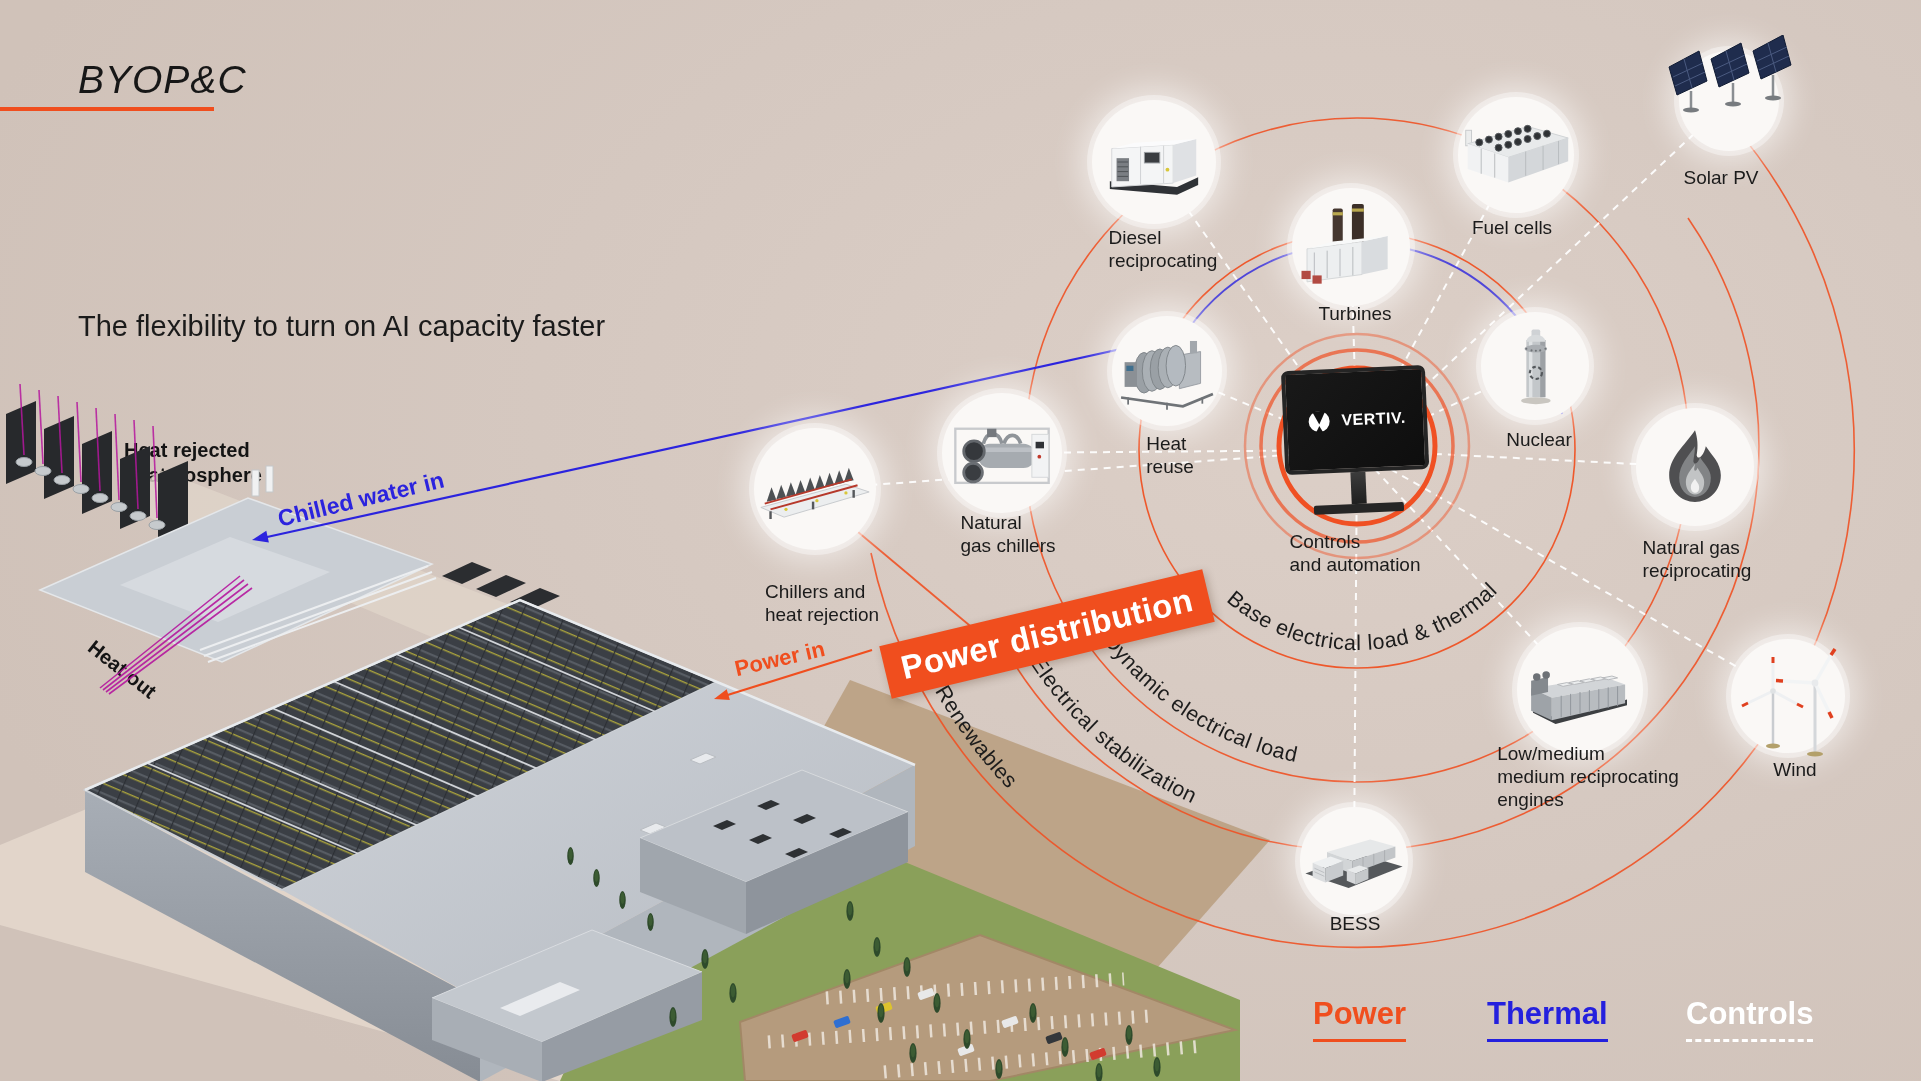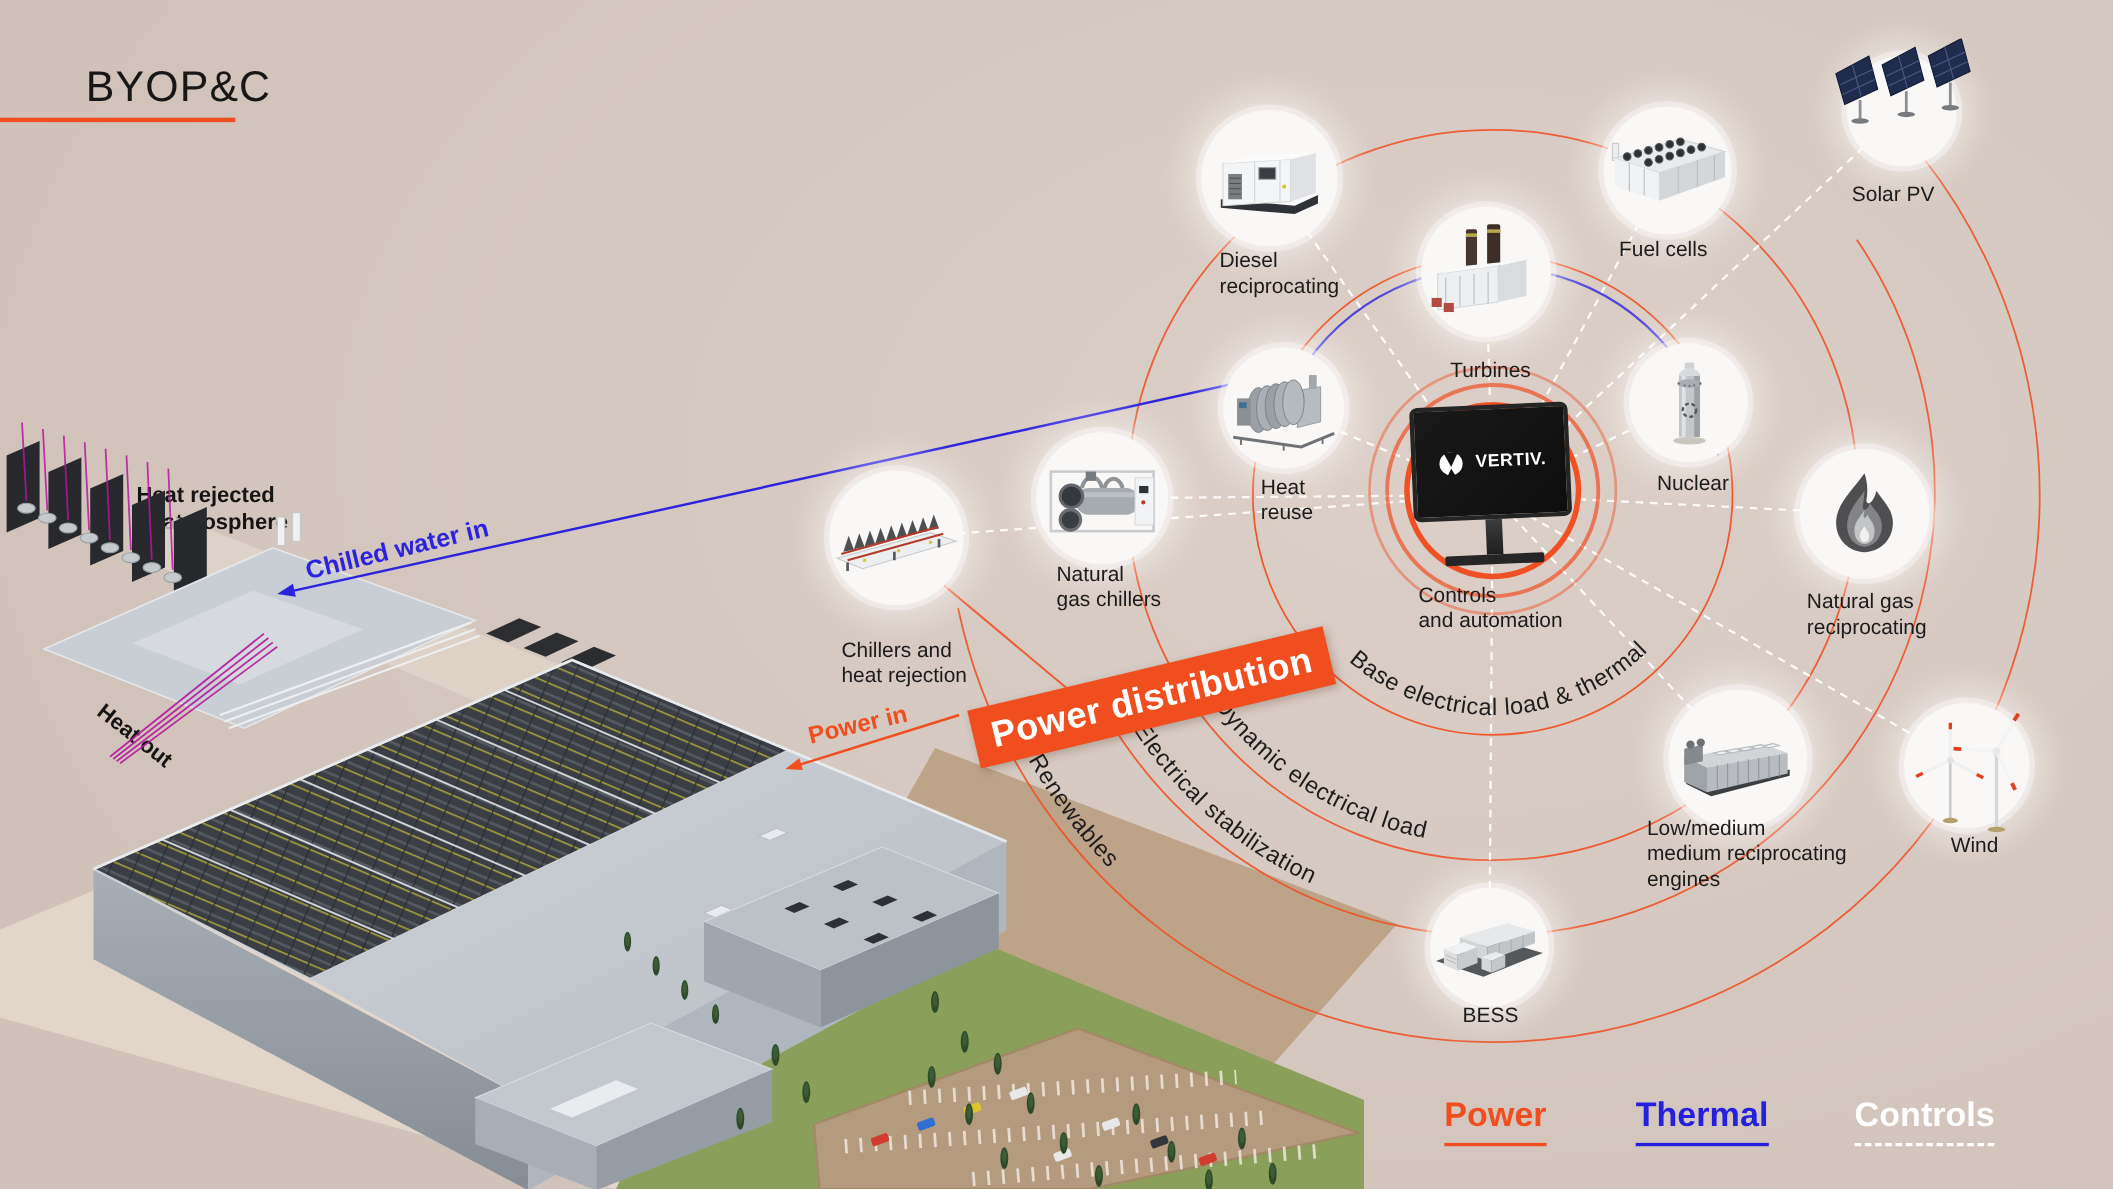--- a/index.html
+++ b/index.html
@@ -2,21 +2,21 @@
 <html><head>
 <meta charset="utf-8">
 <style>
   html,body{margin:0;padding:0;background:#d5c8c0;}
   #stage{position:relative;width:1921px;height:1081px;overflow:hidden;
     font-family:"Liberation Sans",sans-serif;
     background:radial-gradient(ellipse 1400px 900px at 68% 38%, #dccfc7 0%, #d5c8c0 55%, #d0c2b9 100%);}
   .abs{position:absolute;}
   svg{display:block;}
   
-  .eyebrow{left:78px;top:58px;font-size:39px;font-weight:500;letter-spacing:1px;color:#171717;}
+  .eyebrow{left:78px;top:58px;font-size:39px;font-weight:500;letter-spacing:1px;color:#171717;font-style:italic;}
   .rule{left:0;top:107px;width:214px;height:4px;background:#F04E1E;}
   .title{left:76px;top:126px;font-size:64px;line-height:1.14;font-weight:500;color:#161616;letter-spacing:-.5px;}
   .subtitle{left:78px;top:310px;font-size:29px;font-weight:400;color:#1b1b1b;}
   
   .node{border-radius:50%;background:#faf8f6;
     box-shadow:0 0 0 5px rgba(255,255,255,.38), 0 0 30px 12px rgba(255,255,255,.55);z-index:30;}
   .node svg{position:absolute;}
   .nlabel{z-index:40;transform:translateX(-50%);font-size:19px;line-height:1.22;color:#1b1b1b;white-space:nowrap;}
   .nlabel span{display:block;}
   .nlabel span:empty{display:none;}
@@ -262,20 +262,21 @@
     <g font-size="21.5" fill="#1c1c1c" letter-spacing=".5">
       <text><textPath href="#arcBase">Base electrical load &amp; thermal</textPath></text>
       <text><textPath href="#arcDyn">Dynamic electrical load</textPath></text>
       <text><textPath href="#arcStab">Electrical stabilization</textPath></text>
       <text><textPath href="#arcRen" startOffset="10">Renewables</textPath></text>
     </g>
   </svg>
 
   <div class="abs eyebrow">BYOP&amp;C</div>
   <div class="abs rule"></div>
+  <div class="abs subtitle">The flexibility to turn on AI capacity faster</div>
 
   <div class="abs node" style="left:1092px;top:100px;width:124px;height:124px">
     <svg style="left:4px;top:14px" width="116" height="96" viewBox="0 0 120 100">
       <path d="M14 70 L84 76 L106 66 L106 74 L84 84 L14 78 Z" fill="#2f3236"></path>
       <path d="M16 36 L80 32 L80 72 L16 76 Z" fill="#f4f5f6" stroke="#d4d6d8"></path>
       <path d="M80 32 L104 26 L104 64 L80 72 Z" fill="#dfe1e4"></path>
       <path d="M16 36 L40 30 L104 26 L80 32 Z" fill="#fbfbfc"></path>
       <rect x="21" y="46" width="13" height="24" fill="#7a7e83"></rect>
       <g stroke="#4c5054">
           <line x1="22" y1="50" x2="33" y2="50"></line>
@@ -569,21 +570,21 @@
   <div class="abs nlabel" style="left:1163px;top:226px">
     <span>Diesel</span>
       <span>reciprocating</span>
     </div>
   <div class="abs nlabel" style="left:1512px;top:216px">
     <span>Fuel cells</span>
     </div>
   <div class="abs nlabel" style="left:1721px;top:166px">
     <span>Solar PV</span>
     </div>
-  <div class="abs nlabel" style="left:1355px;top:326px">
+  <div class="abs nlabel" style="left:1355px;top:302px">
     <span>Turbines</span>
     </div>
   <div class="abs nlabel" style="left:1539px;top:428px">
     <span>Nuclear</span>
     </div>
   <div class="abs nlabel" style="left:1697px;top:536px">
     <span>Natural gas</span>
       <span>reciprocating</span>
     </div>
   <div class="abs nlabel" style="left:1795px;top:758px">

